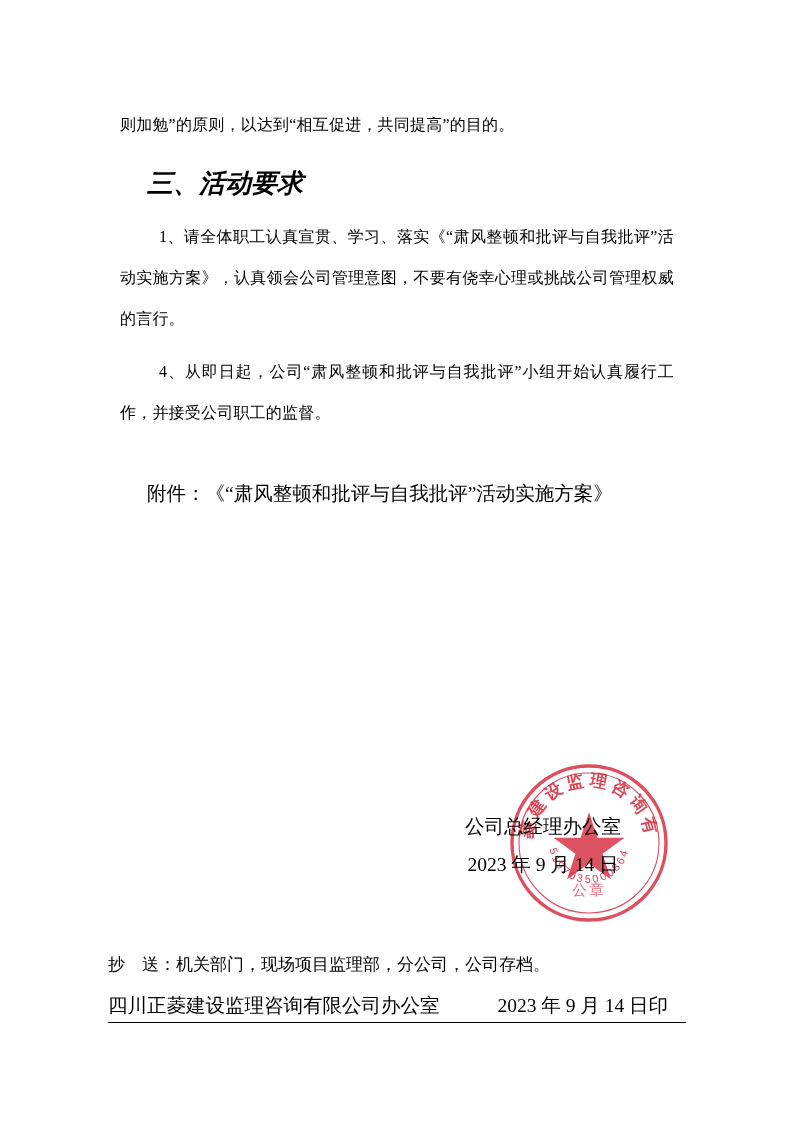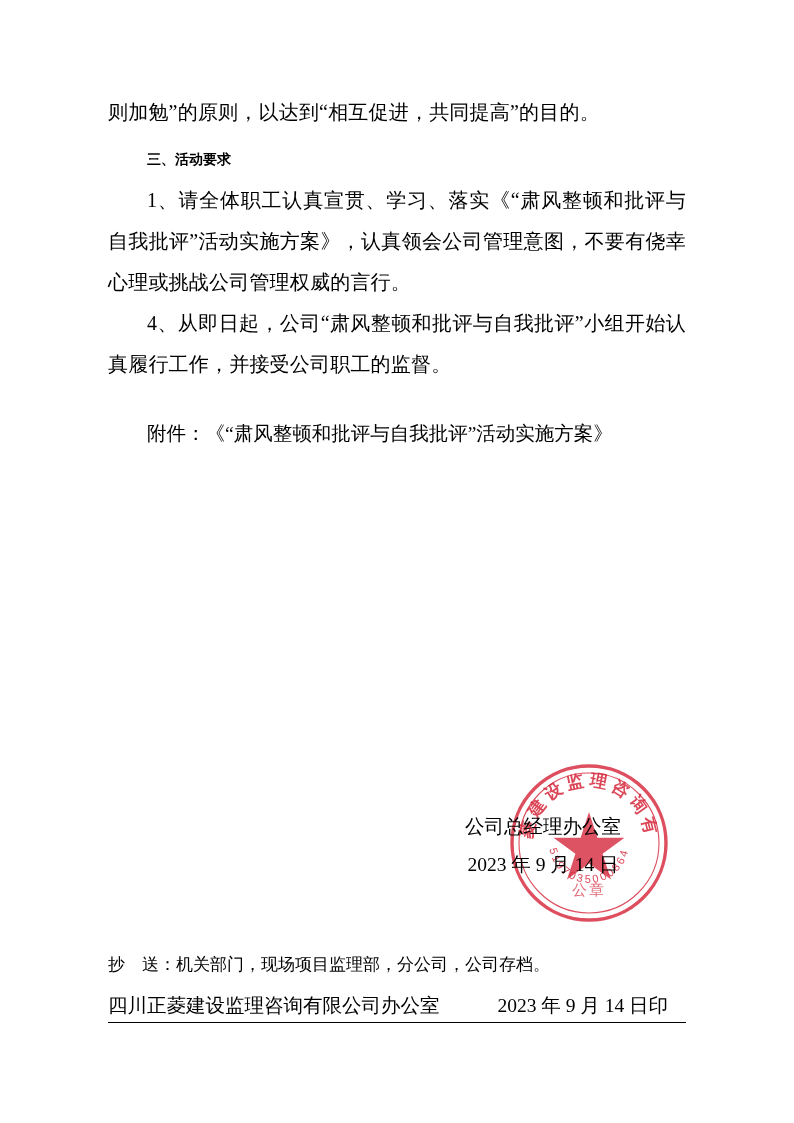--- a/index.html
+++ b/index.html
@@ -19,37 +19,38 @@
     background: #ffffff;
     box-sizing: border-box;
   }
   .doc-body {
     position: absolute;
     left: 108px;
     top: 92px;
     width: 578px;
   }
   .para {
-    font-size: 20px;
+    font-size: 16px;
     line-height: 41px;
     text-align: justify;
     text-justify: inter-ideograph;
     letter-spacing: 0.2px;
-    margin: 0;
+    margin: 12px;
   }
   .para.indent {
     text-indent: 39px;
   }
   .heading {
-    font-size: 14px;
+    font-size: 26px;
     line-height: 41px;
     font-weight: bold;
     text-indent: 39px;
     margin: 0;
     padding-top: 6px;
+    font-style: italic;
   }
   .spacer-md { height: 28px; }
 
   .attachment {
     font-size: 19.5px;
     line-height: 41px;
     text-indent: 39px;
     margin: 0;
   }
   .notice-line {

